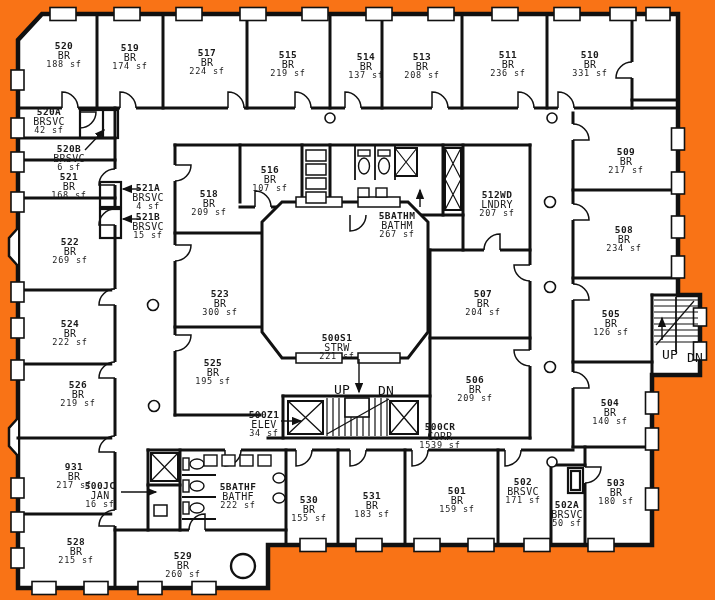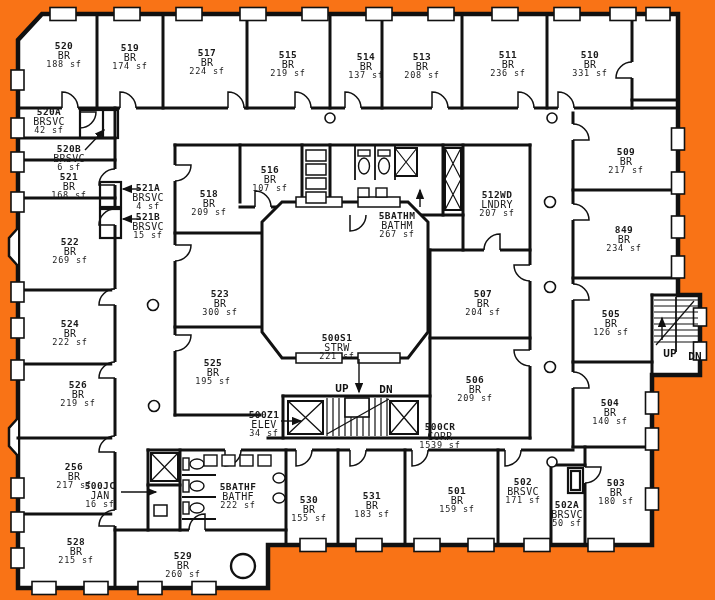--- a/index.html
+++ b/index.html
@@ -4,21 +4,21 @@
 <style>
   html,body{margin:0;padding:0;background:#fff;}
   .plan{position:relative;width:715px;height:600px;background:#f97316;overflow:hidden;
         font-family:"DejaVu Sans Mono","Liberation Mono",monospace;color:#111;}
   .plan svg{position:absolute;left:0;top:0;}
   .rl{position:absolute;transform:translateX(-50%);text-align:center;line-height:9.5px;
       white-space:nowrap;color:#1a1a1a;}
   .rl .l1{display:block;font-size:9.5px;font-weight:bold;letter-spacing:.4px;}
   .rl .l2{display:block;font-size:10px;letter-spacing:.3px;}
   .rl .l3{display:block;font-size:8.5px;letter-spacing:.8px;}
-  .st{position:absolute;transform:translateX(-50%);font-size:11px;font-weight:bold;letter-spacing:.2px;color:#111;padding-left:16px;}
+  .st{position:absolute;transform:translateX(-50%);font-size:13px;font-weight:normal;letter-spacing:.2px;color:#111;padding-left:16px;}
 </style>
 </head>
 <body>
 
 <div class="plan">
 <svg width="715" height="600" viewBox="0 0 715 600">
   <defs>
     <marker id="ah" markerWidth="9" markerHeight="8" refX="6.5" refY="3" orient="auto">
       <path d="M0,0 L7.5,3 L0,6 Z" fill="#111"></path>
     </marker>
@@ -397,21 +397,21 @@
       <span class="l1">524</span>
       <span class="l2">BR</span>
       <span class="l3">222 sf</span>
     </div>
 <div class="rl" style="left:78px;top:380px">
       <span class="l1">526</span>
       <span class="l2">BR</span>
       <span class="l3">219 sf</span>
     </div>
 <div class="rl" style="left:74px;top:462px">
-      <span class="l1">256</span>
+      <span class="l1">931</span>
       <span class="l2">BR</span>
       <span class="l3">217 sf</span>
     </div>
 <div class="rl" style="left:76px;top:537px">
       <span class="l1">528</span>
       <span class="l2">BR</span>
       <span class="l3">215 sf</span>
     </div>
 <div class="rl" style="left:183px;top:551px">
       <span class="l1">529</span>
@@ -477,21 +477,21 @@
       <span class="l1">500CR</span>
       <span class="l2">CORR</span>
       <span class="l3">1539 sf</span>
     </div>
 <div class="rl" style="left:626px;top:147px">
       <span class="l1">509</span>
       <span class="l2">BR</span>
       <span class="l3">217 sf</span>
     </div>
 <div class="rl" style="left:624px;top:225px">
-      <span class="l1">849</span>
+      <span class="l1">508</span>
       <span class="l2">BR</span>
       <span class="l3">234 sf</span>
     </div>
 <div class="rl" style="left:611px;top:309px">
       <span class="l1">505</span>
       <span class="l2">BR</span>
       <span class="l3">126 sf</span>
     </div>
 <div class="rl" style="left:610px;top:398px">
       <span class="l1">504</span>

